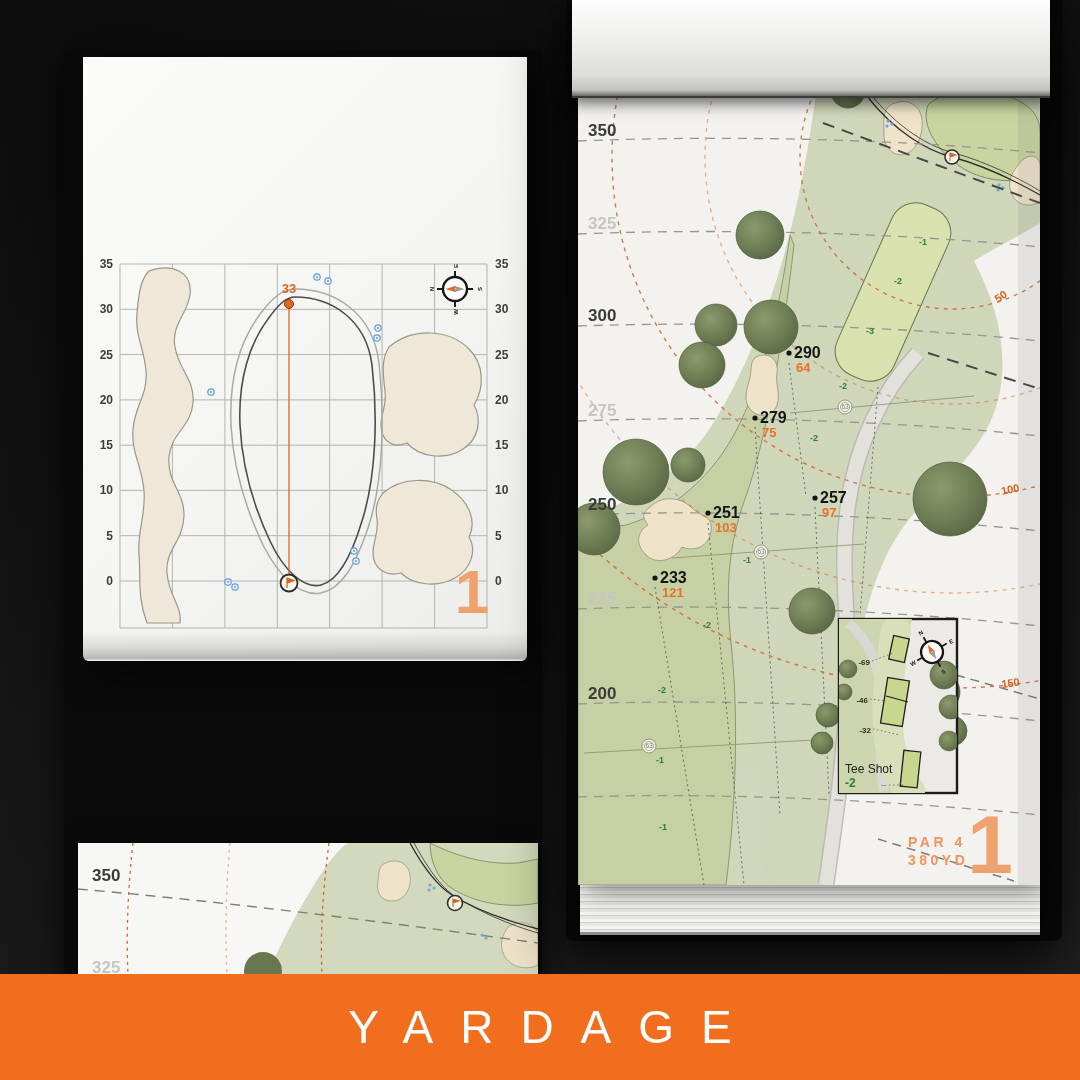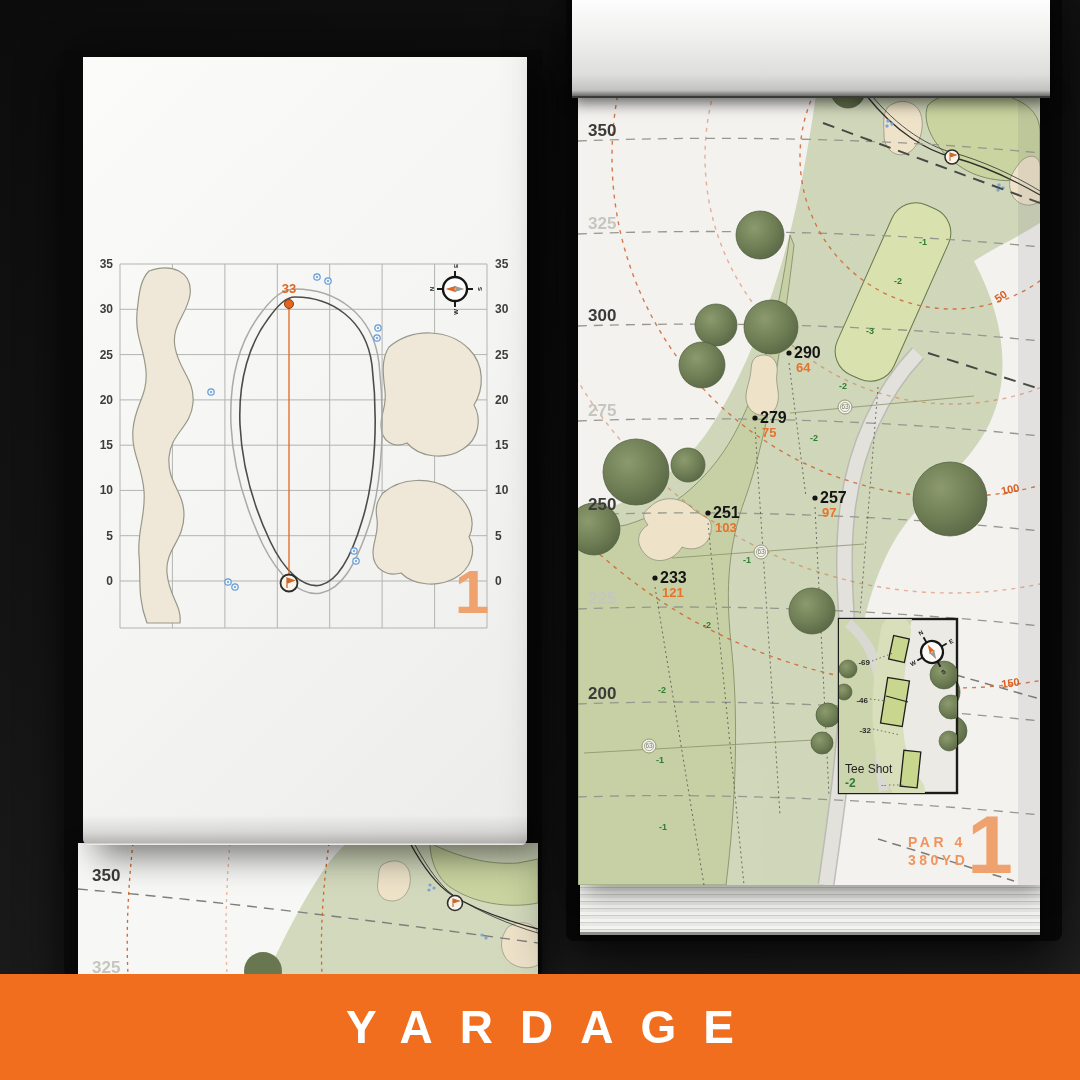--- a/index.html
+++ b/index.html
@@ -4,37 +4,37 @@
 <style>
   html,body{margin:0;padding:0;background:#111;}
   .stage{position:relative;width:1080px;height:1080px;overflow:hidden;
          background:linear-gradient(160deg,#0c0c0c 0%,#141414 45%,#1d1d1d 80%,#232323 100%);
          font-family:"Liberation Sans",sans-serif;}
   .page{position:absolute;}
   .left-cover{left:64px;top:50px;width:478px;height:925px;background:#0a0a0a;border-radius:5px;
               box-shadow:0 18px 45px rgba(0,0,0,.7);}
   .left-under{left:78px;top:843px;width:460px;height:132px;background:#f6f6f4;
               box-shadow:0 6px 18px rgba(0,0,0,.5);}
-  .left-top{left:83px;top:57px;width:444px;height:788px;background:linear-gradient(135deg,#fbfbfa 0%,#f4f4f2 55%,#ececea 100%);
+  .left-top{left:83px;top:57px;width:444px;height:604px;background:linear-gradient(135deg,#fbfbfa 0%,#f4f4f2 55%,#ececea 100%);
             box-shadow:14px 10px 34px rgba(0,0,0,.55);border-radius:0 0 6px 6px;}
   .left-top::after{content:"";position:absolute;left:0;right:0;bottom:0;height:30px;
             background:linear-gradient(180deg,rgba(0,0,0,0) 0%,rgba(0,0,0,.10) 55%,rgba(90,85,80,.38) 92%,rgba(255,255,255,.5) 100%);
             border-radius:0 0 6px 6px;}
   .right-cover{left:566px;top:0;width:496px;height:941px;background:#070707;border-radius:0 0 8px 8px;
                box-shadow:0 22px 55px rgba(0,0,0,.75);}
   .right-stack{left:580px;top:884px;width:460px;height:48px;
                background:repeating-linear-gradient(180deg,#f4f4f2 0 3px,#cfcfcb 3px 4px,#e8e8e5 4px 7px);
                border-bottom:3px solid #8f8f8b;box-shadow:0 4px 10px rgba(0,0,0,.5);}
   .right-main{left:578px;top:95px;width:462px;height:790px;background:#f3f2ef;
               box-shadow:inset 14px 0 22px -16px rgba(0,0,0,.35), 6px 6px 26px rgba(0,0,0,.45);}
   .right-curl{left:572px;top:0;width:478px;height:96px;
               background:linear-gradient(180deg,#fdfdfd 0%,#efefed 40%,#dddddb 78%,#c2c2c0 94%,#6b6b69 100%);
               border-bottom:2px solid #3a3a38;box-shadow:0 5px 14px rgba(0,0,0,.6);}
   .banner{position:absolute;left:0;top:974px;width:1080px;height:106px;display:flex;align-items:center;justify-content:center;}
-  .banner span{color:#fff;font-weight:bold;font-size:46px;letter-spacing:27px;padding-left:27px;}
+  .banner span{color:#fff;font-weight:normal;font-size:46px;letter-spacing:27px;padding-left:27px;}
   svg{display:block;}
   text{font-family:"Liberation Sans",sans-serif;}
   .tick{font-size:12px;font-weight:bold;fill:#3d3d3b;}
   .dist-b{font-size:17px;font-weight:bold;fill:#3b3b39;}
   .dist-f{font-size:17px;font-weight:bold;fill:#c6c6c1;}
   .carry{font-size:16px;font-weight:bold;fill:#141414;}
   .remain{font-size:13px;font-weight:bold;fill:#e8722c;}
   .slope{font-size:9px;font-weight:bold;fill:#2f7d33;}
   .spr{font-size:6.5px;fill:#7c8160;}
   .arcl{font-size:11px;font-weight:bold;fill:#da5f20;}

